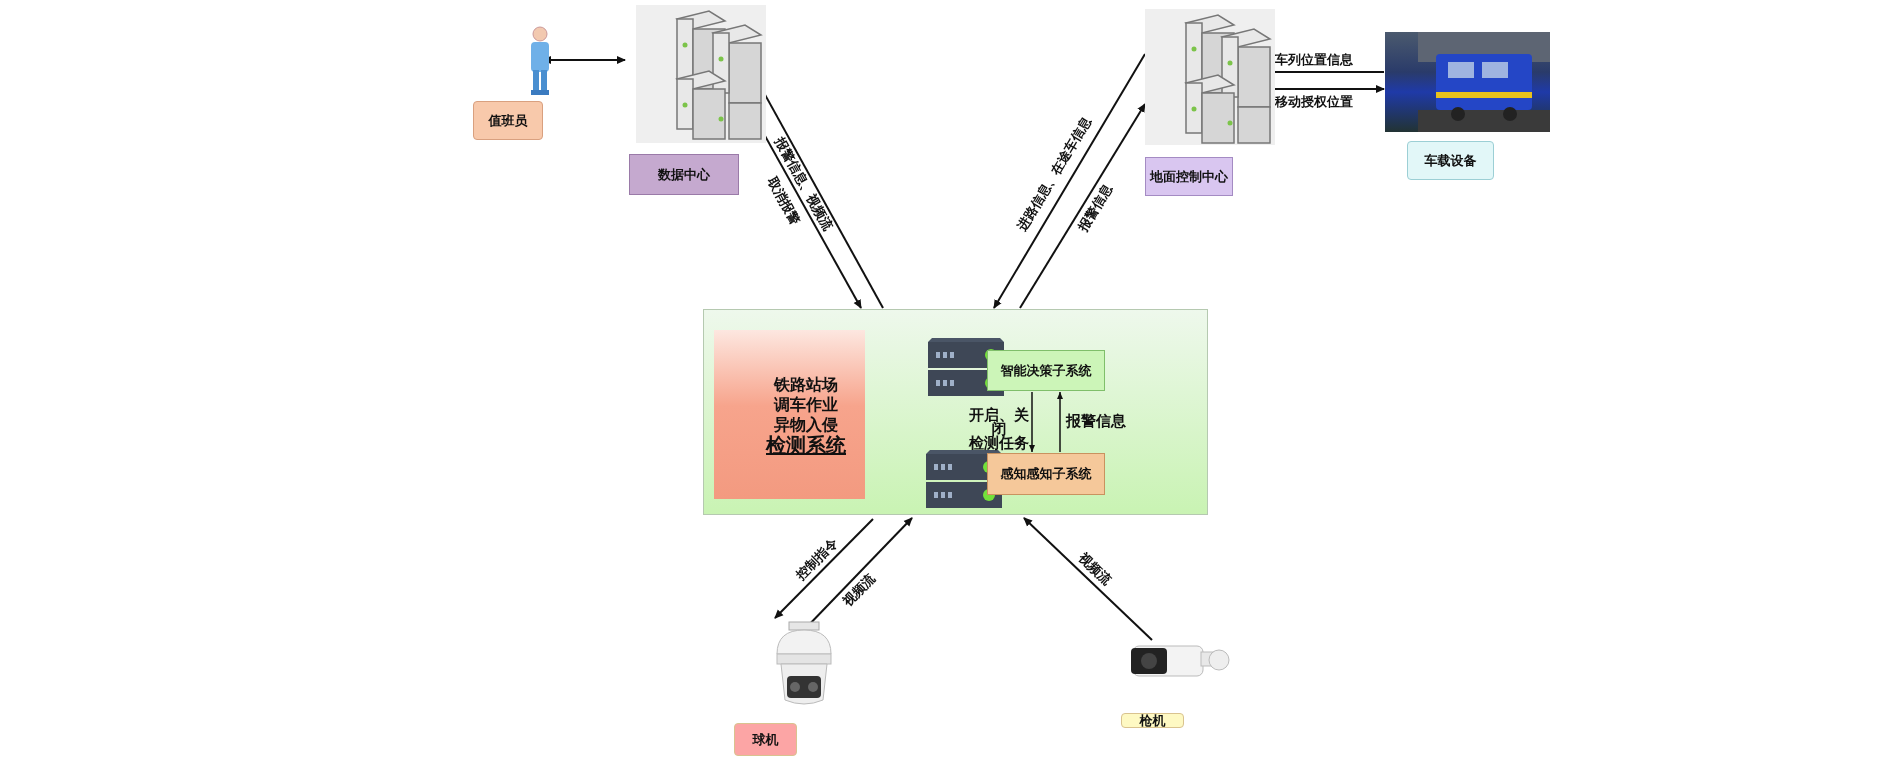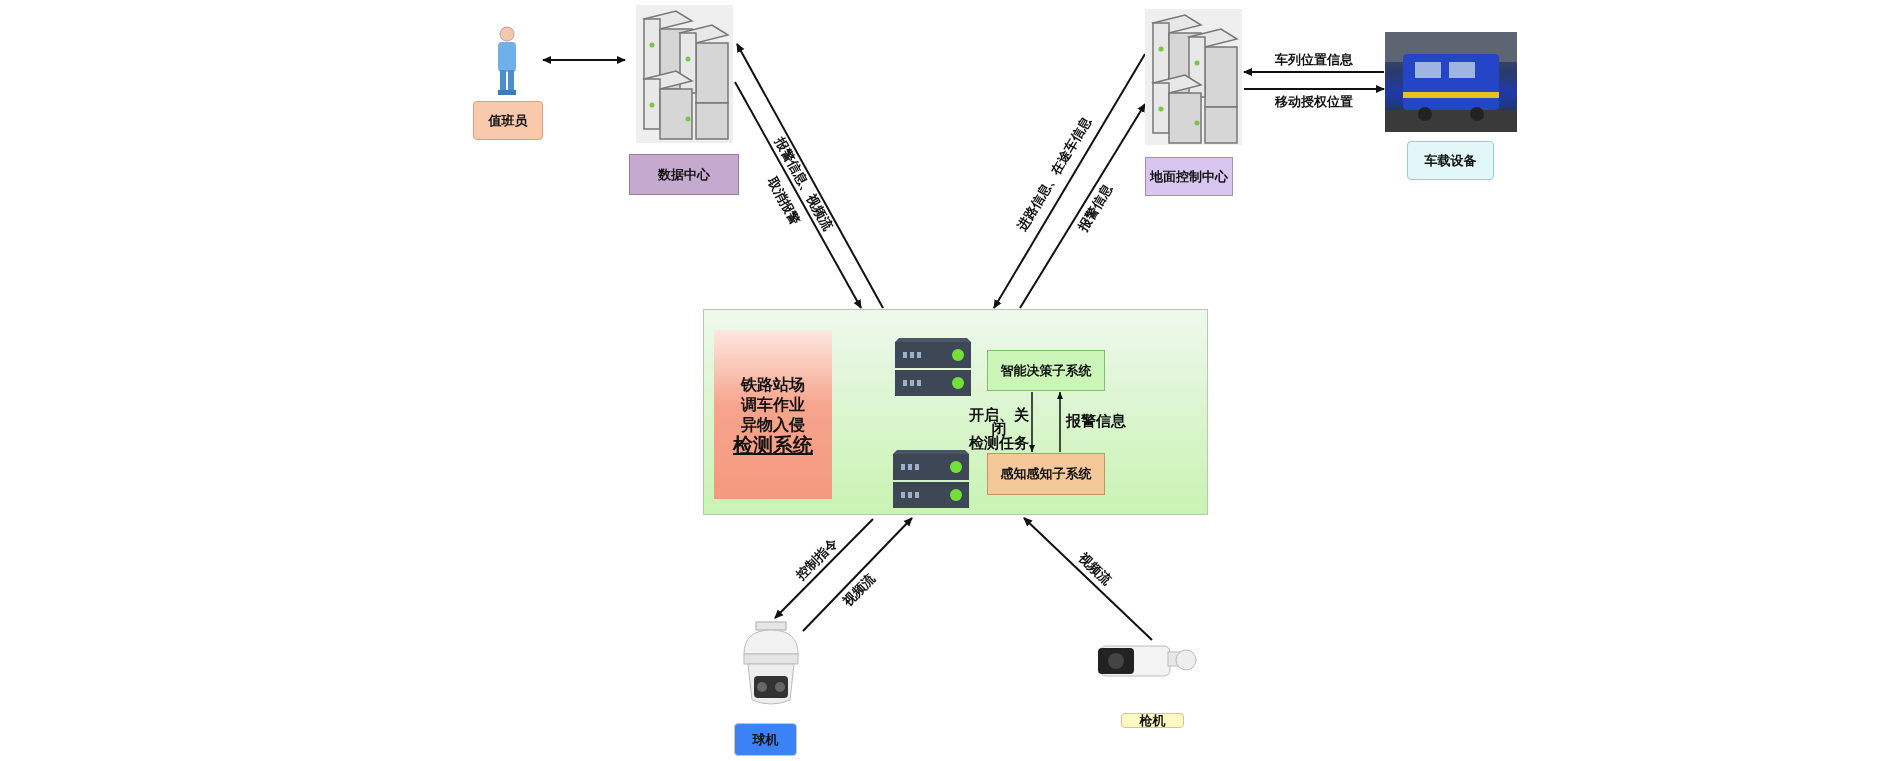--- a/index.html
+++ b/index.html
@@ -1,18 +1,18 @@
 <!DOCTYPE html>
 <html><head>
   <meta charset="utf-8">
   <style>
     html, body { margin:0; padding:0; background:#ffffff; }
     body { width:1891px; height:761px; position:relative; overflow:hidden;
       font-family: "DejaVu Sans", "Liberation Sans", sans-serif; }
-    .abs { position:absolute; }
+    .abs { position:absolute;padding-left:33px; }
     .label-box { position:absolute; display:flex; align-items:center; justify-content:center;
       font-size:13px; font-weight:bold; color:#111; box-sizing:border-box; }
     .rounded { border-radius:4px; }
     svg.layer { position:absolute; left:0; top:0; }
     .vlabel { font-size:13px; font-weight:bold; fill:#111; }
     .small-label { font-size:15px; font-weight:bold; color:#111; position:absolute; text-align:center; line-height:14px; }
   </style>
 </head>
 <body>
 
@@ -194,21 +194,21 @@
   <svg width="66" height="90">
     <rect x="18" y="2" width="30" height="8" fill="#e6e6e6" stroke="#aaa"></rect>
     <path d="M6,34 Q6,10 33,10 Q60,10 60,34 Z" fill="#f2f2f2" stroke="#bbb"></path>
     <rect x="6" y="34" width="54" height="10" fill="#e4e4e4" stroke="#bbb"></rect>
     <path d="M10,44 L56,44 L52,80 Q33,88 14,80 Z" fill="#eeeeee" stroke="#bbb"></path>
     <rect x="16" y="56" width="34" height="22" rx="4" fill="#333"></rect>
     <circle cx="24" cy="67" r="5" fill="#666"></circle>
       <circle cx="42" cy="67" r="5" fill="#666"></circle>
   </svg>
 </div>
-<div class="label-box rounded" style="left:734px;top:723px;width:63px;height:33px;background:#3b82f6;border:1px solid #d9c38f;">球机</div>
+<div class="label-box rounded" style="left:734px;top:723px;width:63px;height:33px;background:#fca5a5;border:1px solid #d9c38f;">球机</div>
 
 <div class="abs" style="left:1096px;top:638px;width:102px;height:48px;">
   <svg width="102" height="48">
     <rect x="4" y="8" width="70" height="30" rx="6" fill="#f3f3f3" stroke="#bbb"></rect>
     <rect x="2" y="10" width="36" height="26" rx="4" fill="#222"></rect>
     <circle cx="20" cy="23" r="8" fill="#444"></circle>
     <rect x="72" y="14" width="16" height="14" fill="#e8e8e8" stroke="#bbb"></rect>
     <circle cx="90" cy="22" r="10" fill="#eee" stroke="#bbb"></circle>
   </svg>
 </div>

